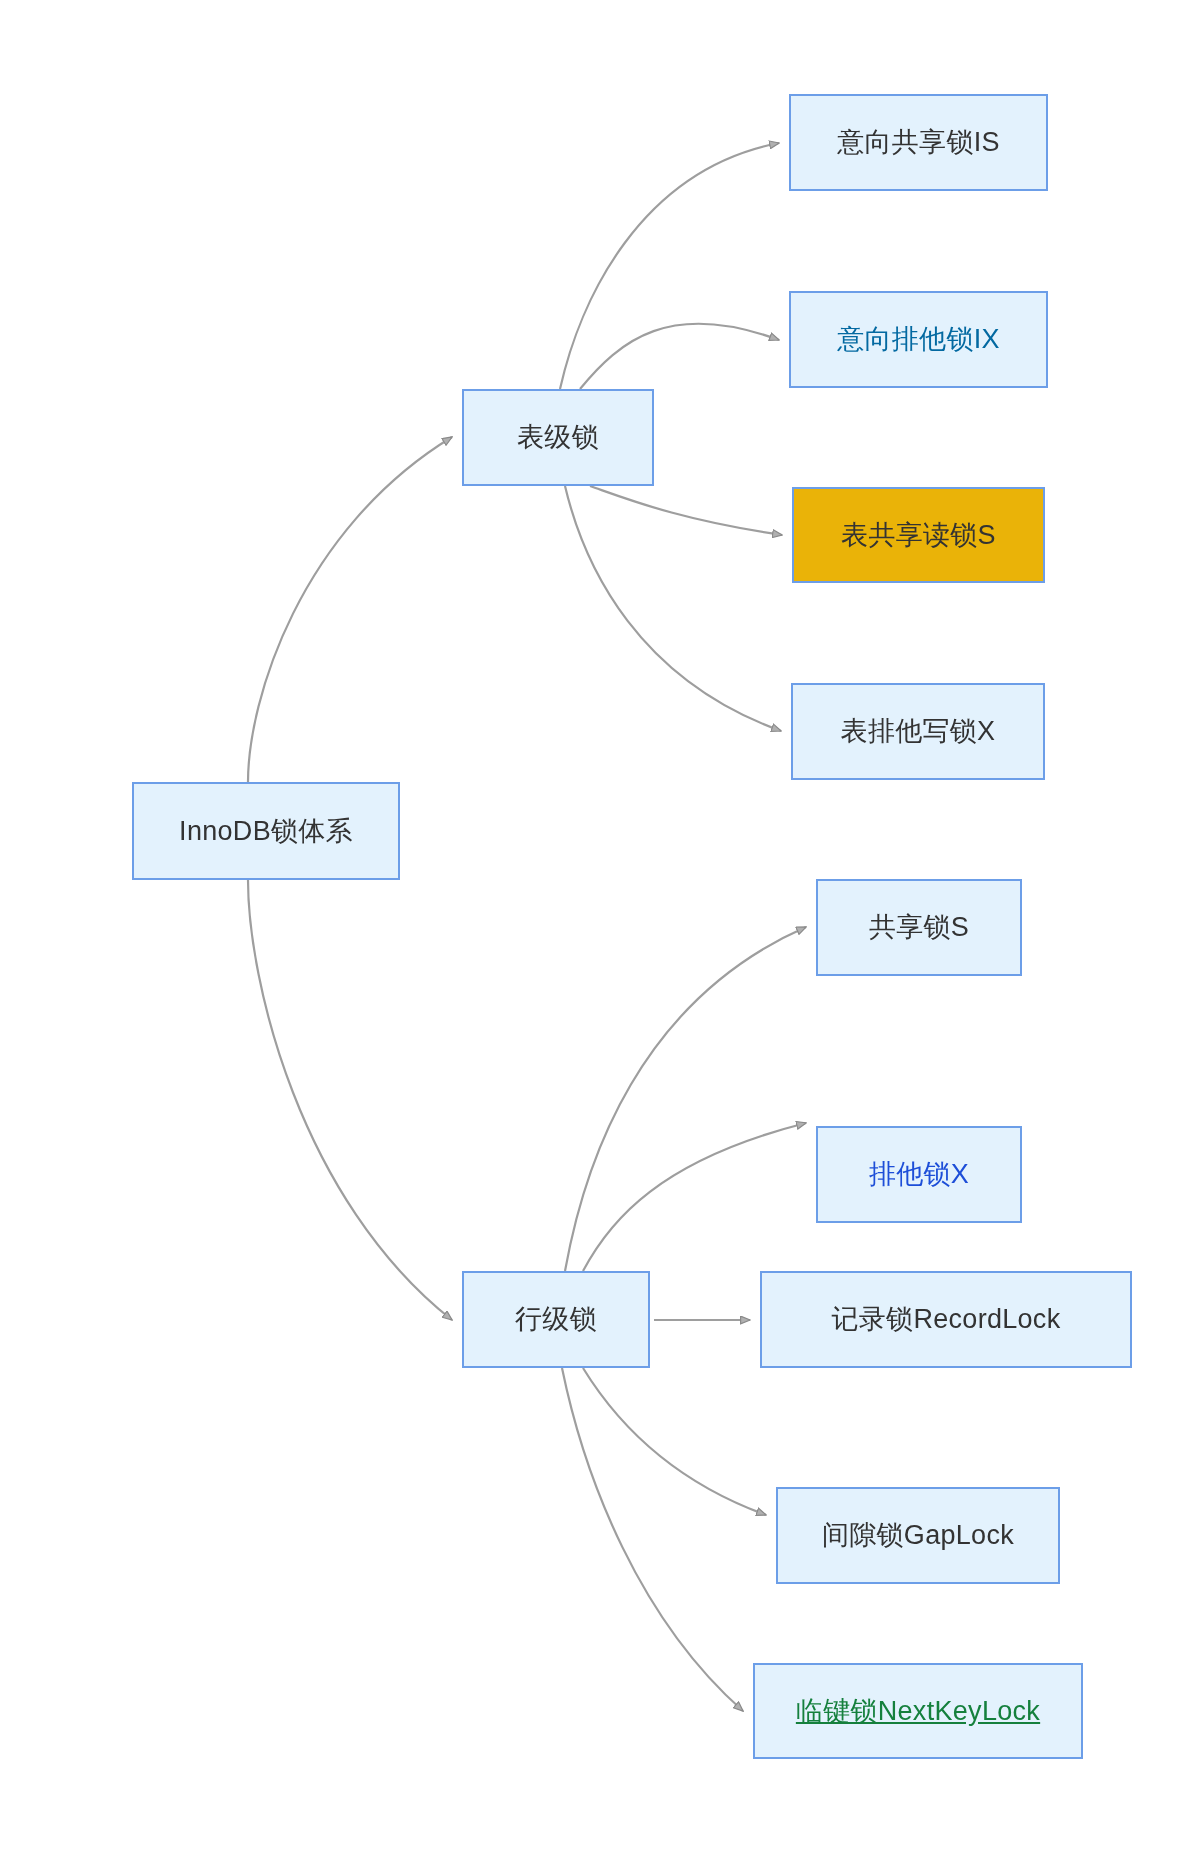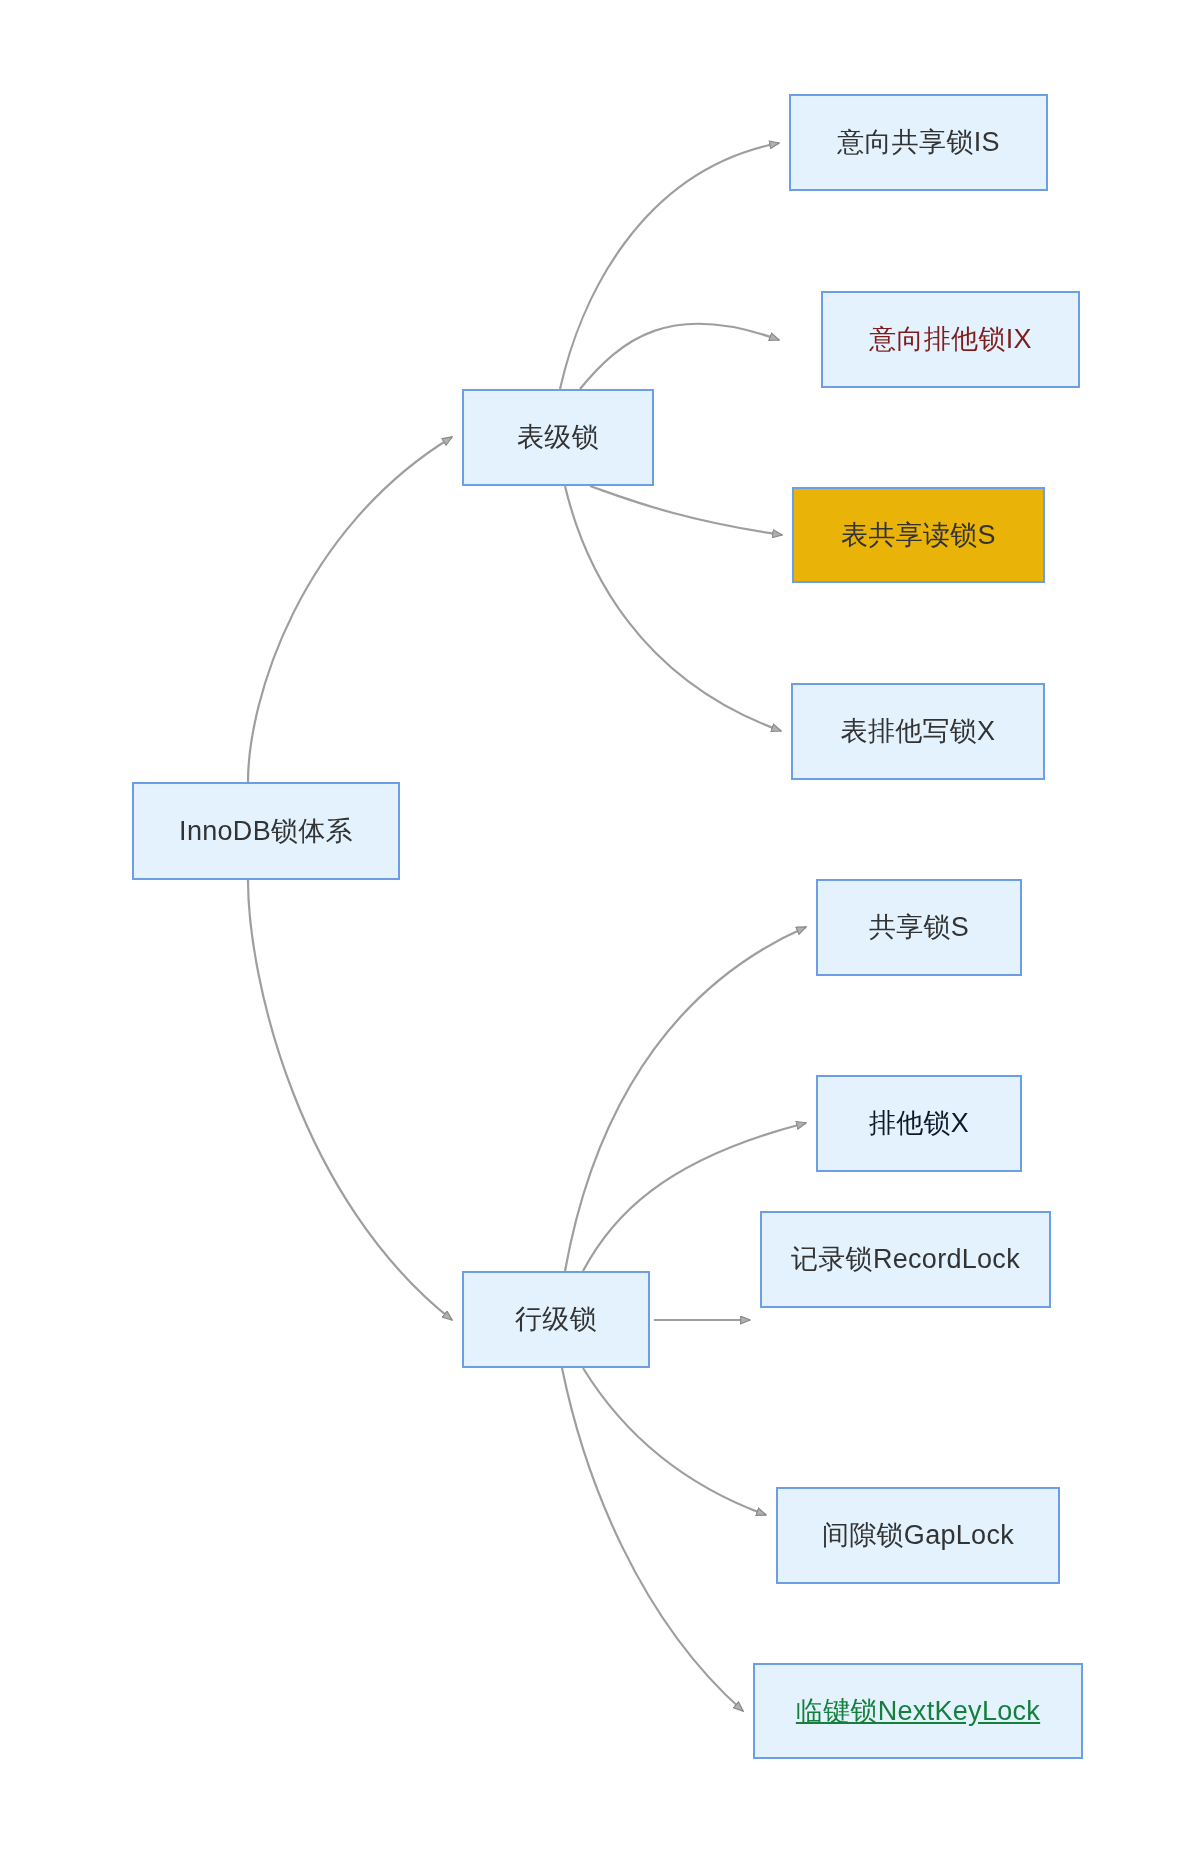--- a/index.html
+++ b/index.html
@@ -78,36 +78,36 @@
       </div>
       <div class="node" style="left: 462px; top: 389px; width: 192px; height: 97px; background: rgb(227, 242, 253); border-color: rgb(108, 158, 232); color: rgb(51, 51, 51);">
         <span class="node-label">表级锁</span>
       </div>
       <div class="node" style="left: 462px; top: 1271px; width: 188px; height: 97px; background: rgb(227, 242, 253); border-color: rgb(108, 158, 232); color: rgb(51, 51, 51);">
         <span class="node-label">行级锁</span>
       </div>
       <div class="node" style="left: 789px; top: 94px; width: 259px; height: 97px; background: rgb(227, 242, 253); border-color: rgb(108, 158, 232); color: rgb(51, 51, 51);">
         <span class="node-label">意向共享锁IS</span>
       </div>
-      <div class="node" style="left: 789px; top: 291px; width: 259px; height: 97px; background: rgb(227, 242, 253); border-color: rgb(108, 158, 232); color: #7f1d1d; margin-left: 32px;">
+      <div class="node" style="left: 789px; top: 291px; width: 259px; height: 97px; background: rgb(227, 242, 253); border-color: rgb(108, 158, 232); color: #0369a1;">
         <span class="node-label">意向排他锁IX</span>
       </div>
       <div class="node" style="left: 792px; top: 487px; width: 253px; height: 96px; background: #eab308; border-color: rgb(108, 158, 232); color: rgb(51, 51, 51);">
         <span class="node-label">表共享读锁S</span>
       </div>
       <div class="node" style="left: 791px; top: 683px; width: 254px; height: 97px; background: rgb(227, 242, 253); border-color: rgb(108, 158, 232); color: rgb(51, 51, 51);">
         <span class="node-label">表排他写锁X</span>
       </div>
       <div class="node" style="left: 816px; top: 879px; width: 206px; height: 97px; background: rgb(227, 242, 253); border-color: rgb(108, 158, 232); color: rgb(51, 51, 51);">
         <span class="node-label">共享锁S</span>
       </div>
-      <div class="node" style="left: 816px; top: 1075px; width: 206px; height: 97px; background: rgb(227, 242, 253); border-color: rgb(108, 158, 232); color: #0f172a;">
+      <div class="node" style="left: 816px; top: 1126px; width: 206px; height: 97px; background: rgb(227, 242, 253); border-color: rgb(108, 158, 232); color: #1d4ed8;">
         <span class="node-label">排他锁X</span>
       </div>
-      <div class="node" style="left: 760px; top: 1211px; width: 291px; height: 97px; background: rgb(227, 242, 253); border-color: rgb(108, 158, 232); color: rgb(51, 51, 51);">
+      <div class="node" style="left: 760px; top: 1271px; width: 372px; height: 97px; background: rgb(227, 242, 253); border-color: rgb(108, 158, 232); color: rgb(51, 51, 51);">
         <span class="node-label">记录锁RecordLock</span>
       </div>
       <div class="node" style="left: 776px; top: 1467px; width: 284px; height: 97px; background: rgb(227, 242, 253); border-color: rgb(108, 158, 232); color: rgb(51, 51, 51); margin-top: 20px;">
         <span class="node-label">间隙锁GapLock</span>
       </div>
       <div class="node" style="left: 753px; top: 1663px; width: 330px; height: 96px; background: rgb(227, 242, 253); border-color: rgb(108, 158, 232); color: #15803d; text-decoration: underline;">
         <span class="node-label">临键锁NextKeyLock</span>
       </div>
     </div>
 

